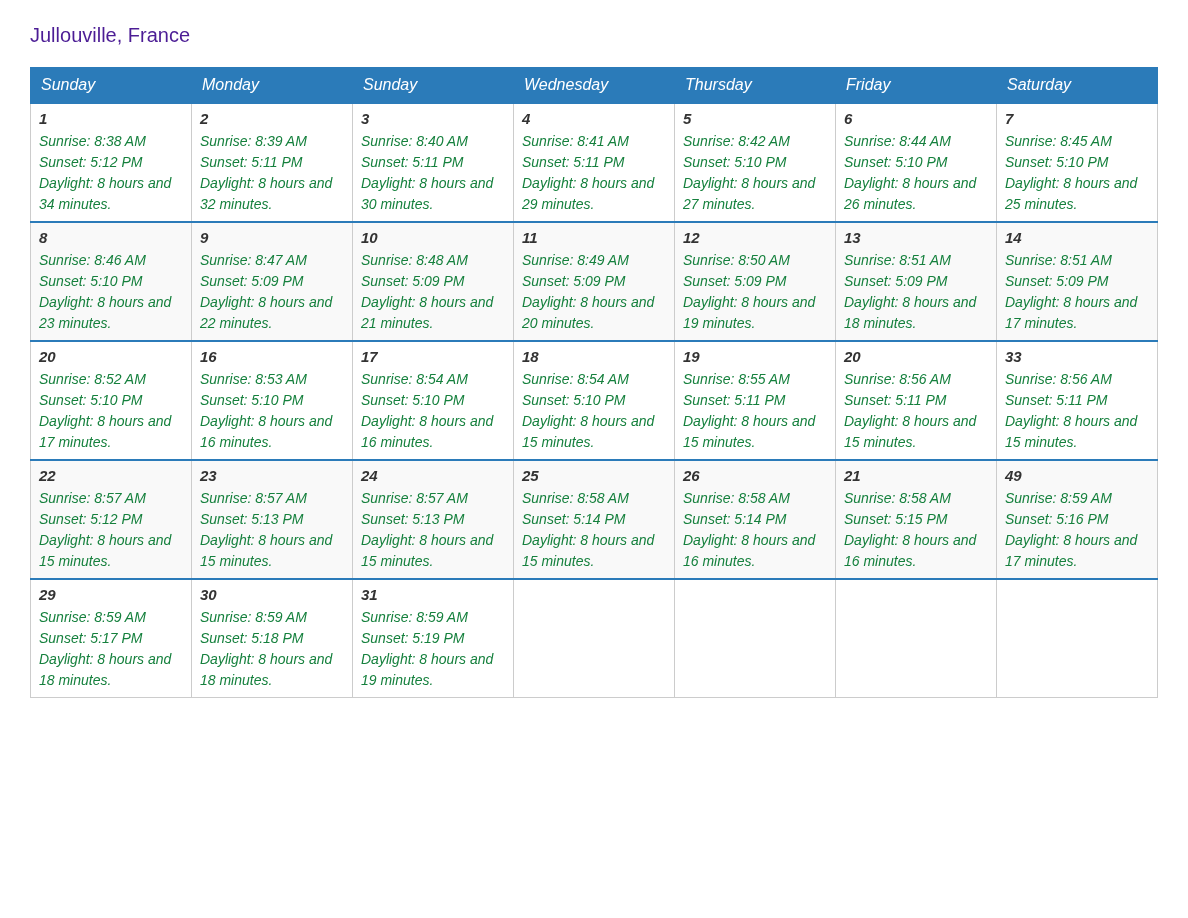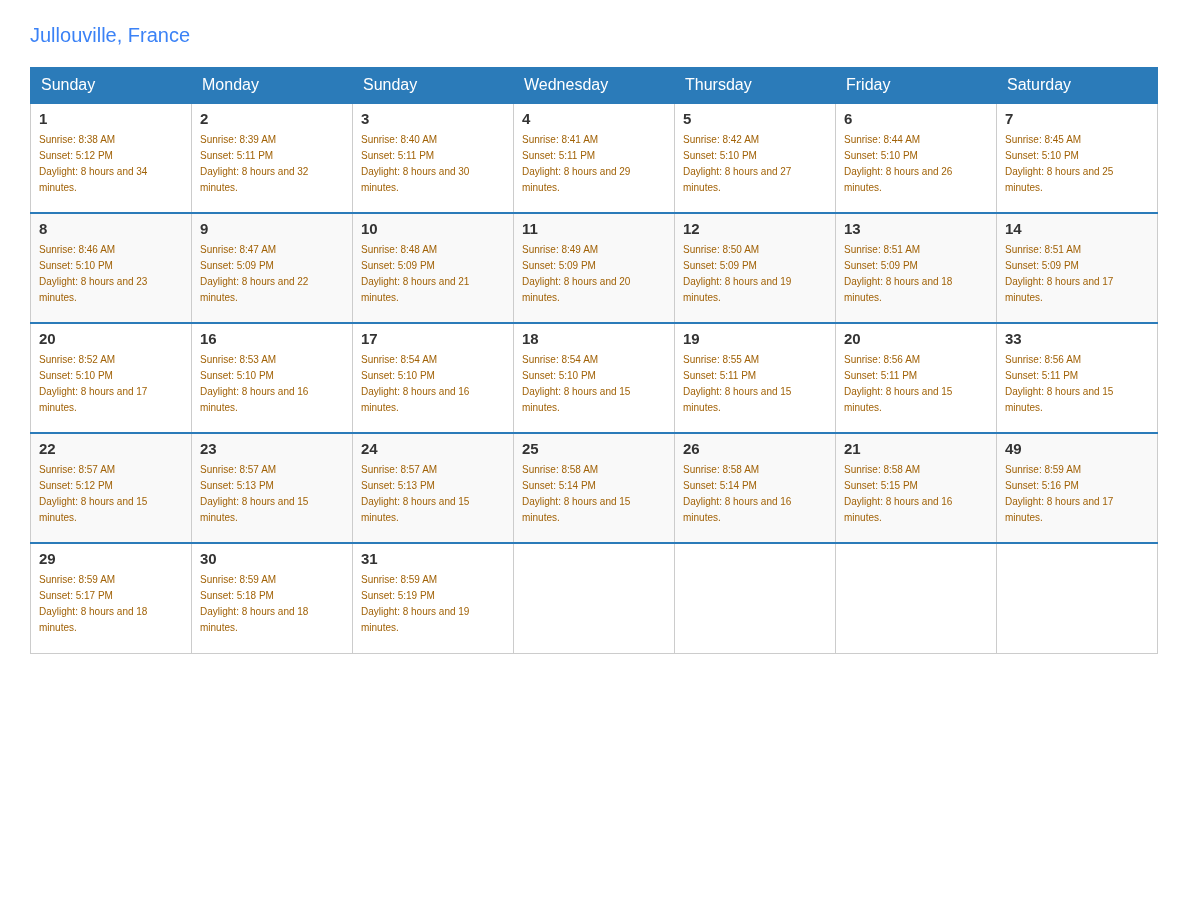--- a/index.html
+++ b/index.html
@@ -48,26 +48,27 @@
     .title-area {
       text-align: right;
     }
     .page-title {
       font-size: 52px;
       font-weight: normal;
       color: #333;
     }
     .subtitle {
       font-size: 20px;
-      color: #3b82f6;
+      color: #4c1d95;
       margin-top: 4px;
     }
     .calendar-table {
       width: 100%;
       border-collapse: collapse;
+      font-style: italic;
     }
     .calendar-table th {
       background-color: #2b7bb9;
       color: #fff;
       padding: 8px 10px;
       text-align: left;
       font-size: 16px;
       font-weight: normal;
       border: 1px solid #2b7bb9;
     }
@@ -83,22 +84,22 @@
       background-color: #f9f9f9;
     }
     .day-number {
       font-size: 15px;
       font-weight: bold;
       color: #333;
       display: block;
       margin-bottom: 4px;
     }
     .day-info {
-      font-size: 10px;
-      color: #a16207;
+      font-size: 14px;
+      color: #15803d;
       line-height: 1.5;
     }
     .empty-cell {
       background: #fff;
     }
     .week-row td {
       border-top: 2px solid #2b7bb9;
     }
   </style>
 </head>

